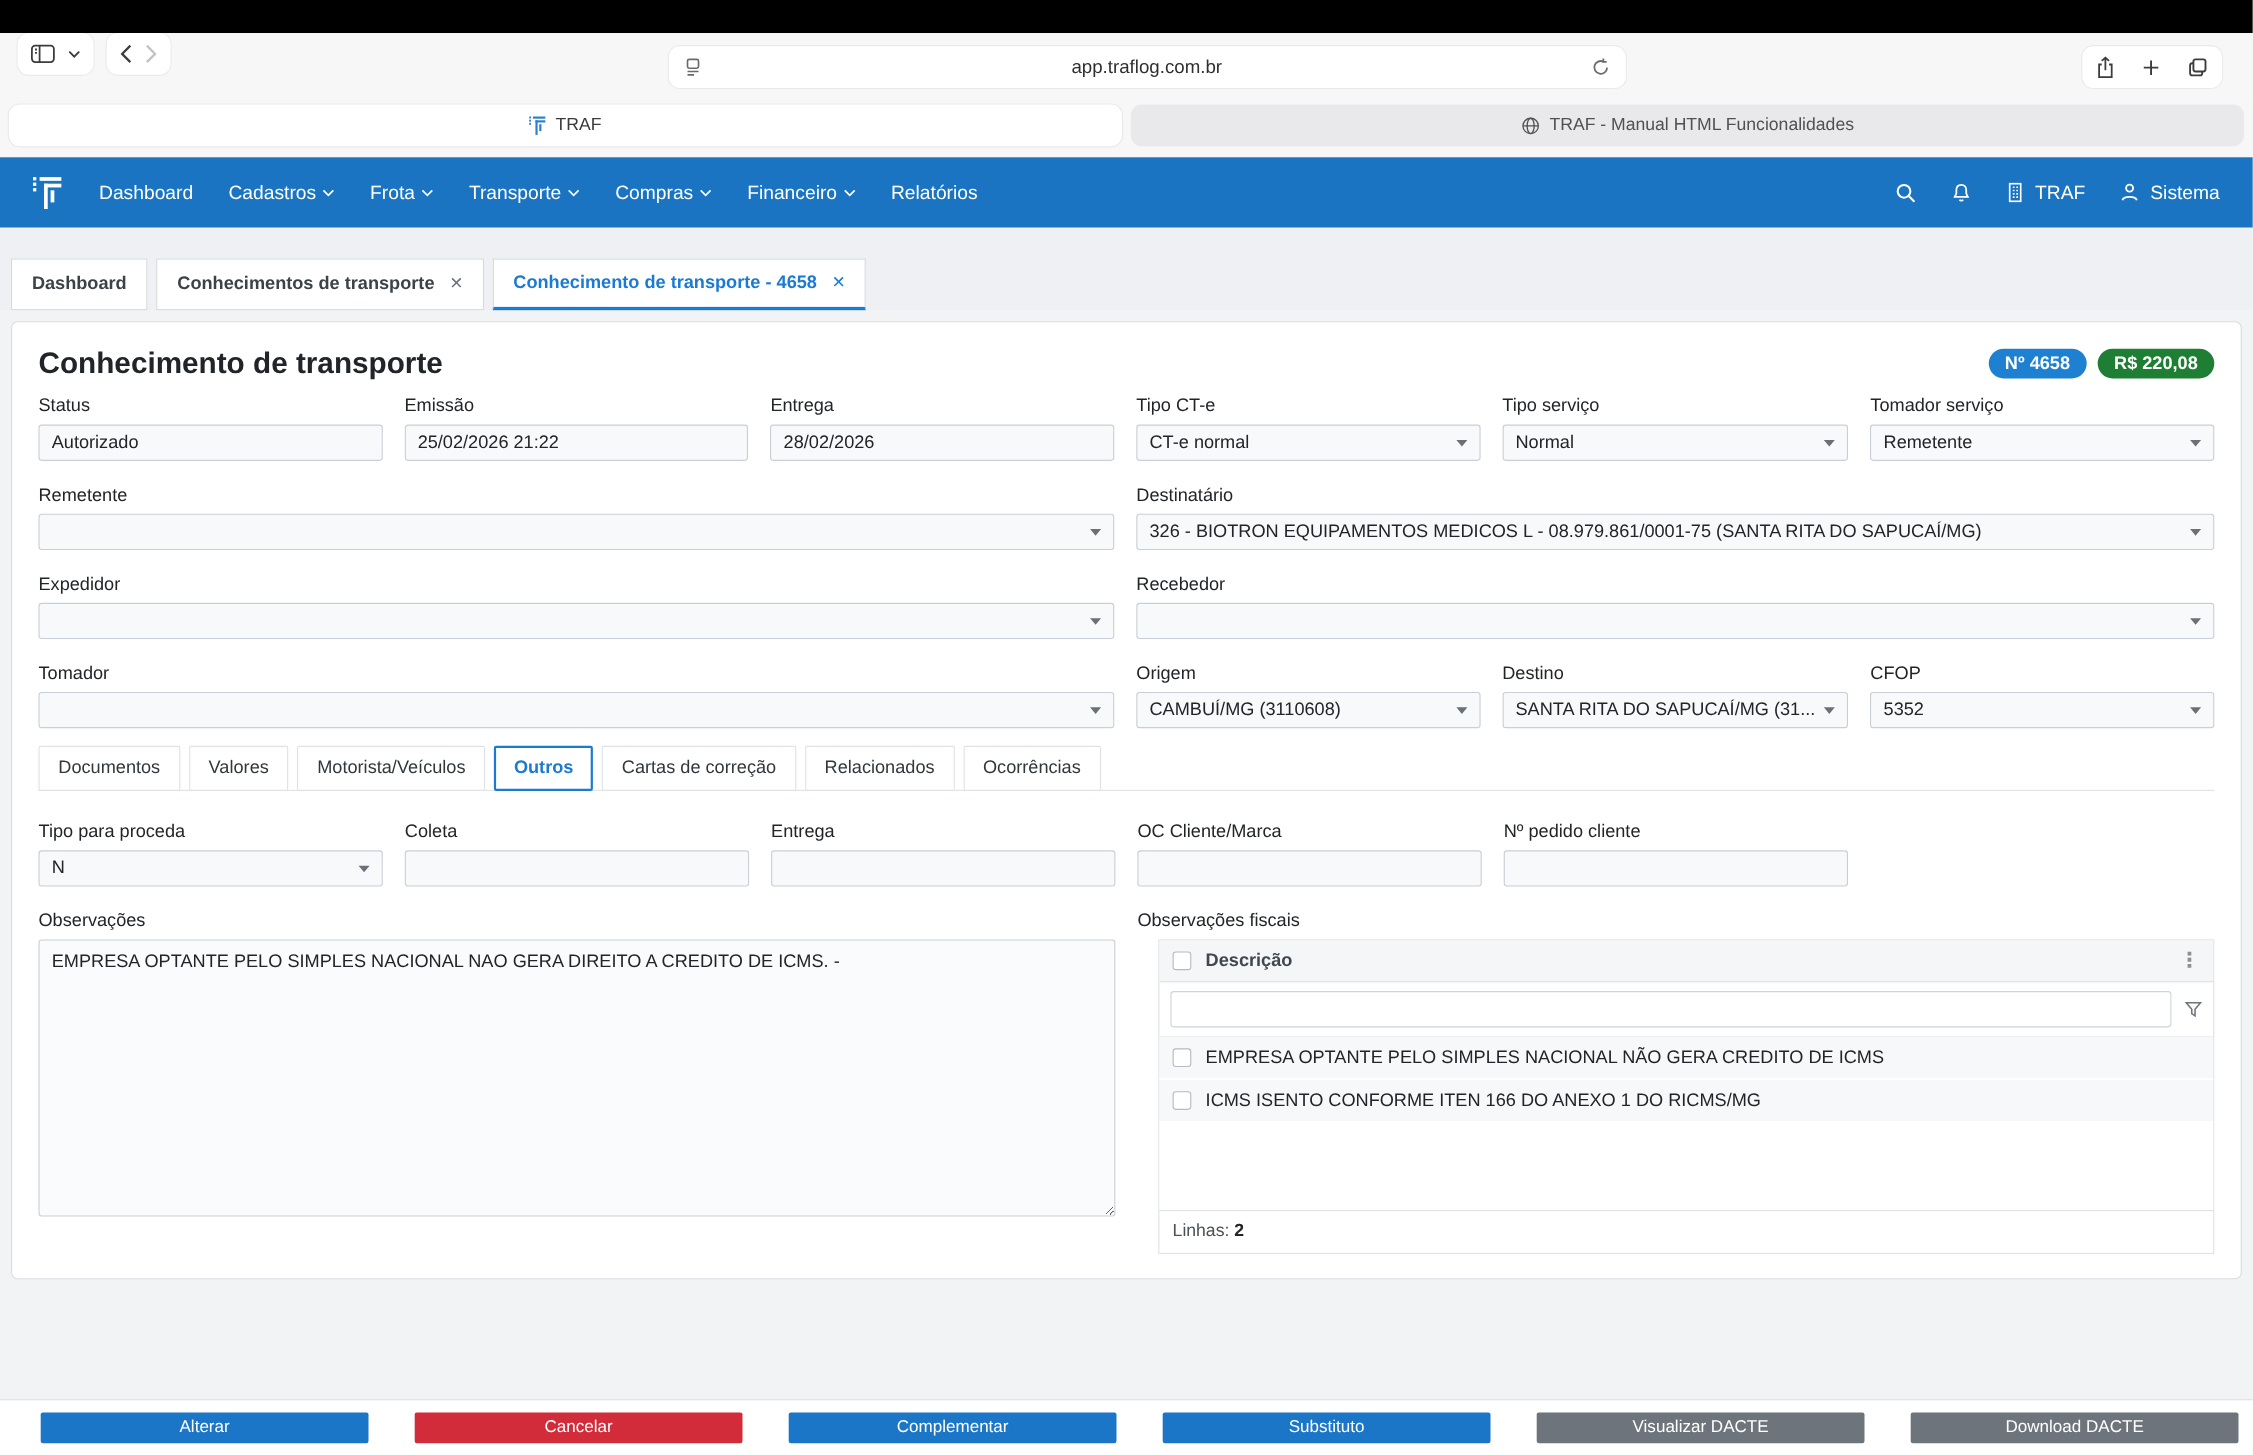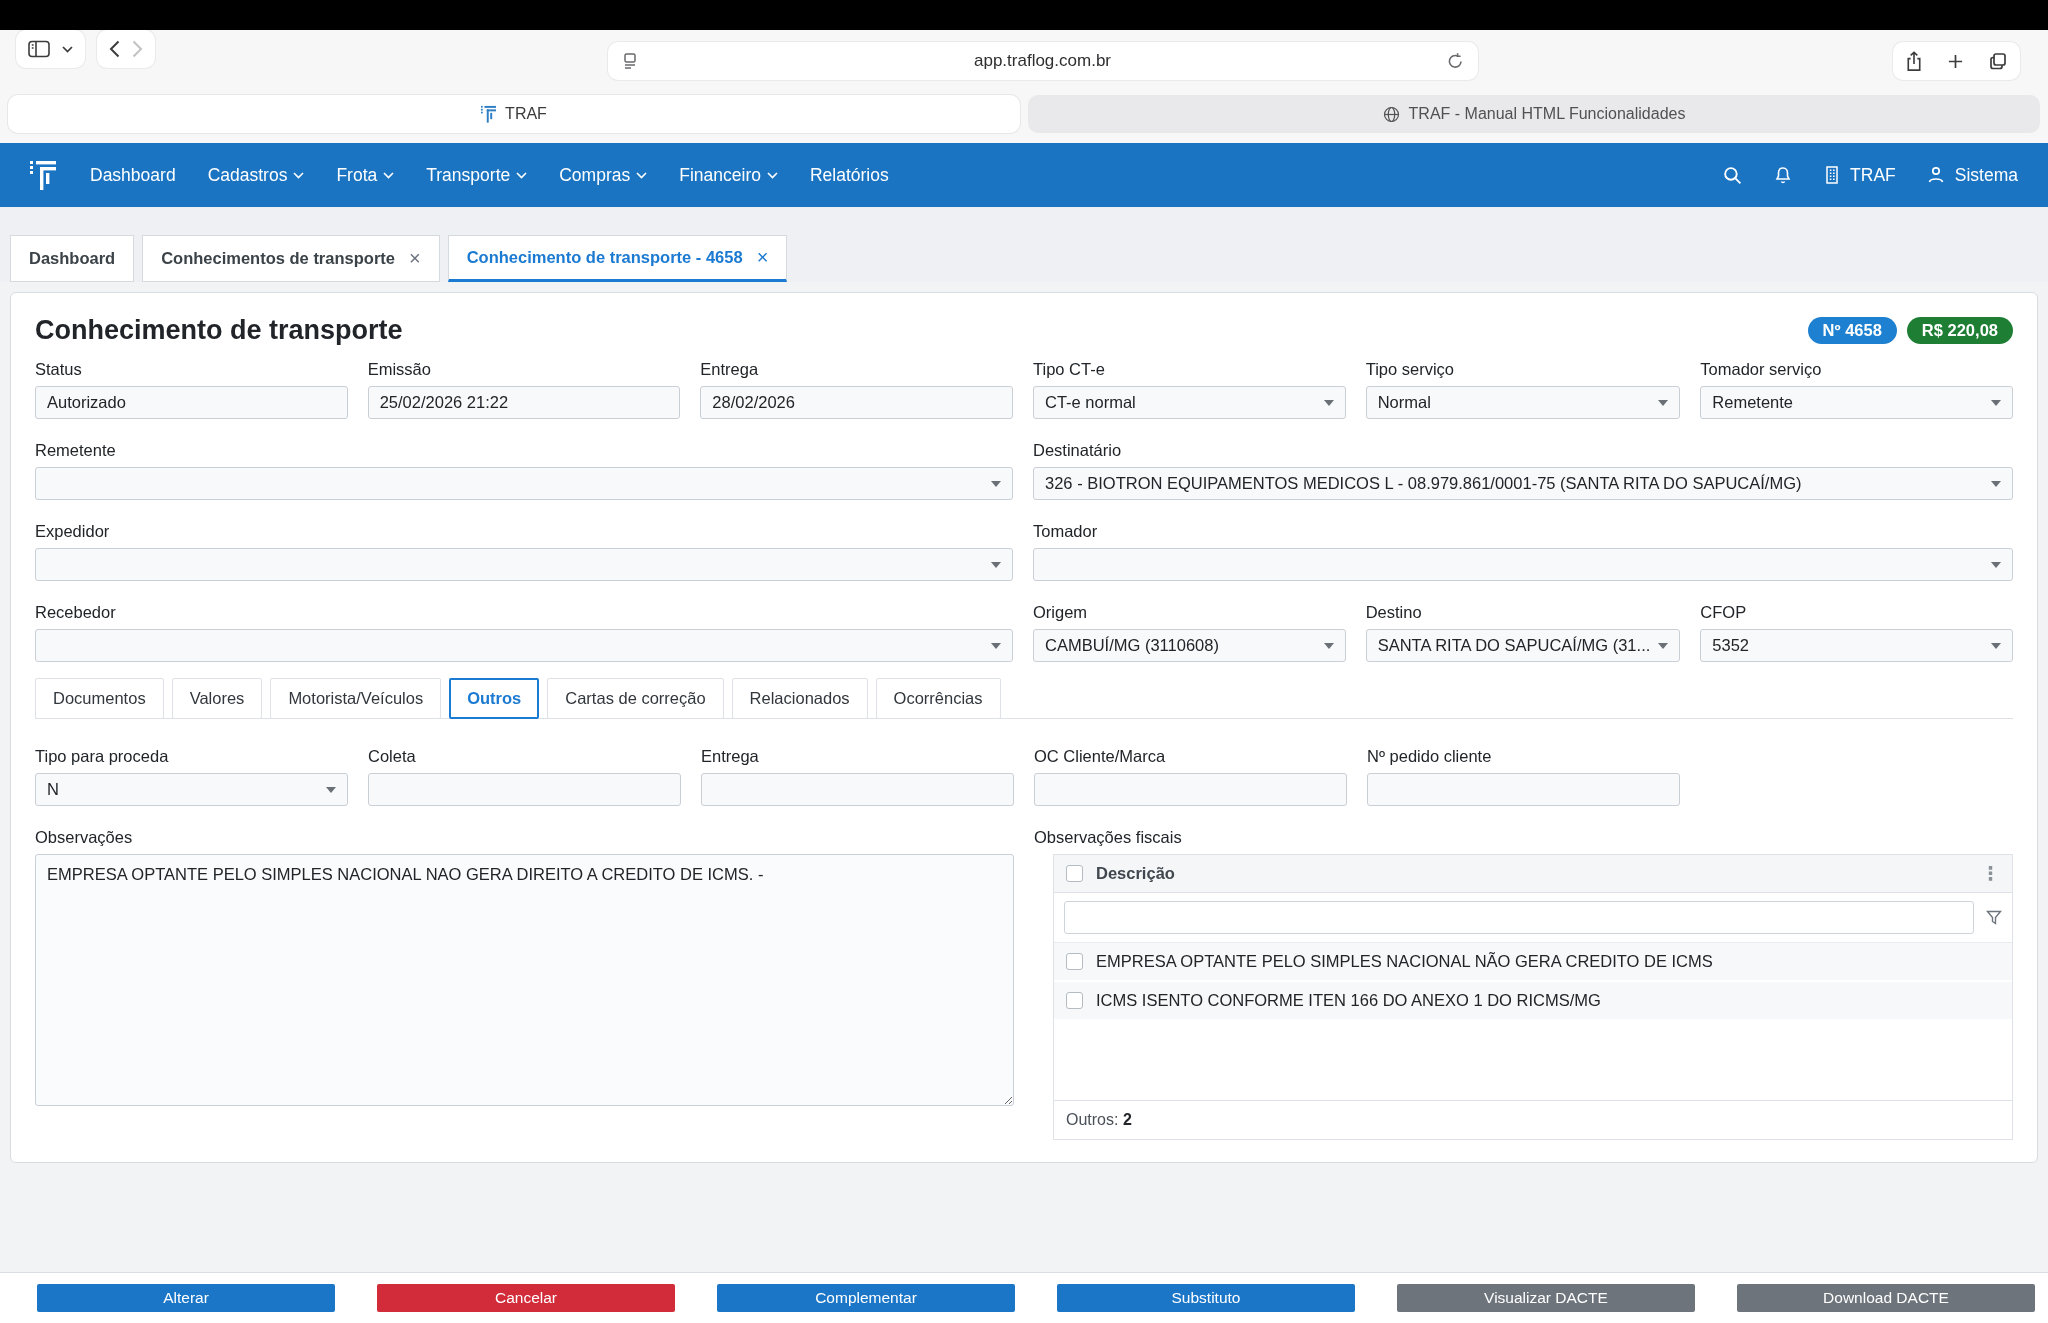--- a/index.html
+++ b/index.html
@@ -355,29 +355,29 @@
       </div>
 
       <div class="field span3">
         <label>Expedidor</label>
         <div class="control select">
             <span class="val"></span>
             <i class="caret"></i>
           </div>
       </div>
       <div class="field span3">
+        <label>Recebedor</label>
+        <div class="control select">
+            <span class="val"></span>
+            <i class="caret"></i>
+          </div>
+      </div>
+
+      <div class="field span3">
         <label>Tomador</label>
-        <div class="control select">
-            <span class="val"></span>
-            <i class="caret"></i>
-          </div>
-      </div>
-
-      <div class="field span3">
-        <label>Recebedor</label>
         <div class="control select">
             <span class="val"></span>
             <i class="caret"></i>
           </div>
       </div>
       <div class="field">
         <label>Origem</label>
         <div class="control select">
             <span class="val">CAMBUÍ/MG (3110608)</span>
             <i class="caret"></i>
@@ -459,21 +459,21 @@
           <div class="fp-row">
             <span class="cb"></span>
             <span>EMPRESA OPTANTE PELO SIMPLES NACIONAL NÃO GERA CREDITO DE ICMS</span>
           </div>
           <div class="fp-row">
             <span class="cb"></span>
             <span>ICMS ISENTO CONFORME ITEN 166 DO ANEXO 1 DO RICMS/MG</span>
           </div>
           <div class="fp-spacer"></div>
           <div class="fp-footer">
-            <span>Outros:</span>
+            <span>Linhas:</span>
             <b>2</b>
           </div>
         </div>
       </div>
     </div>
   </div>
 
   <div class="action-bar">
     <button class="action blue">Alterar</button>
     <button class="action red">Cancelar</button>

